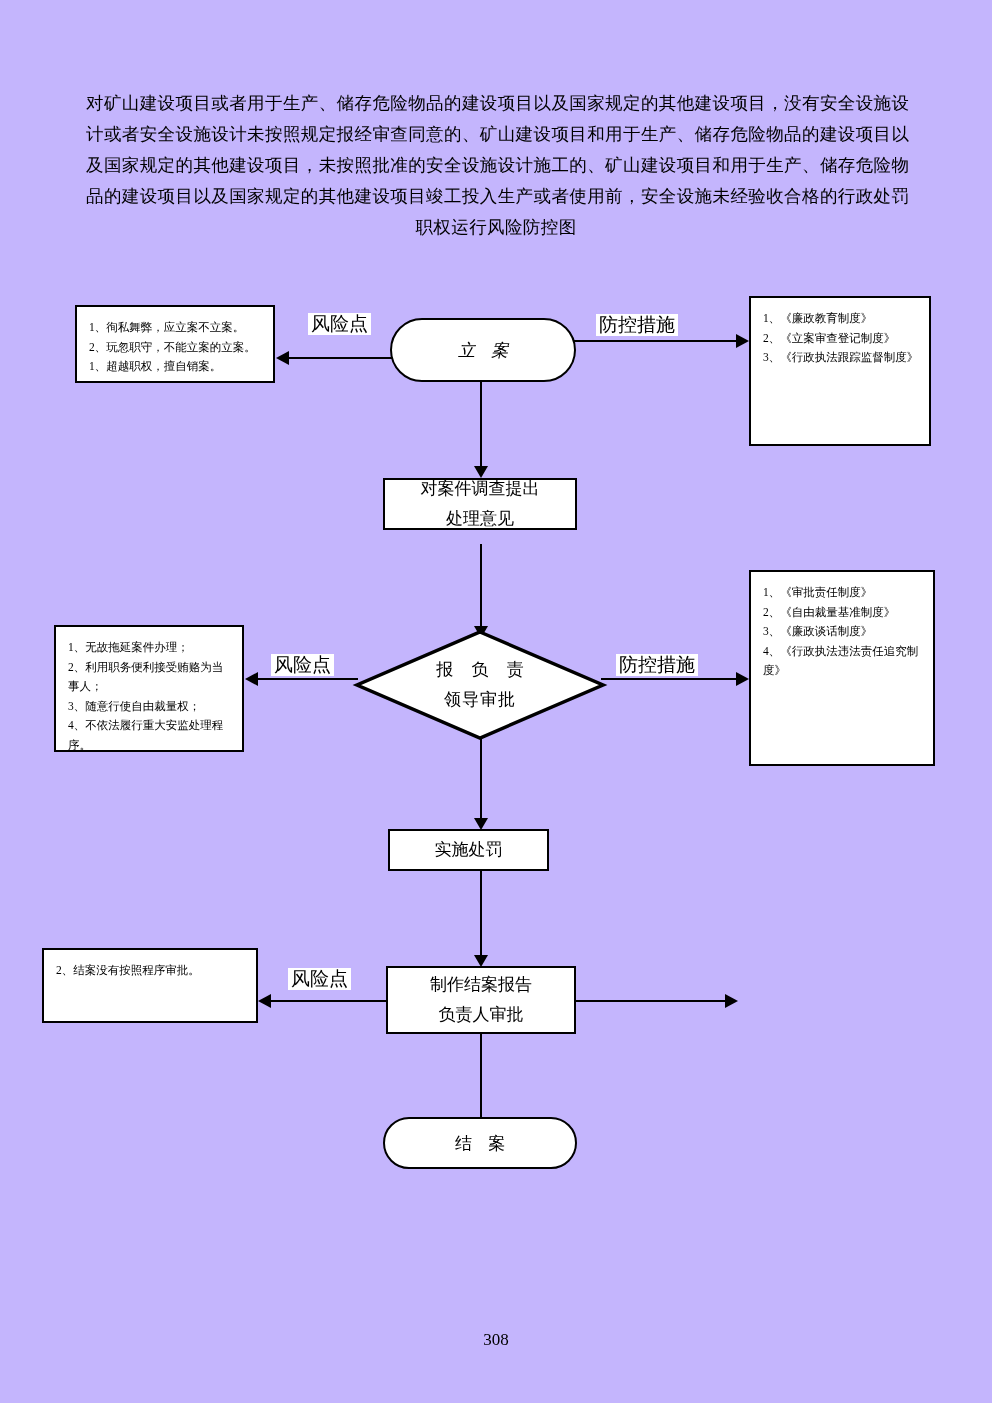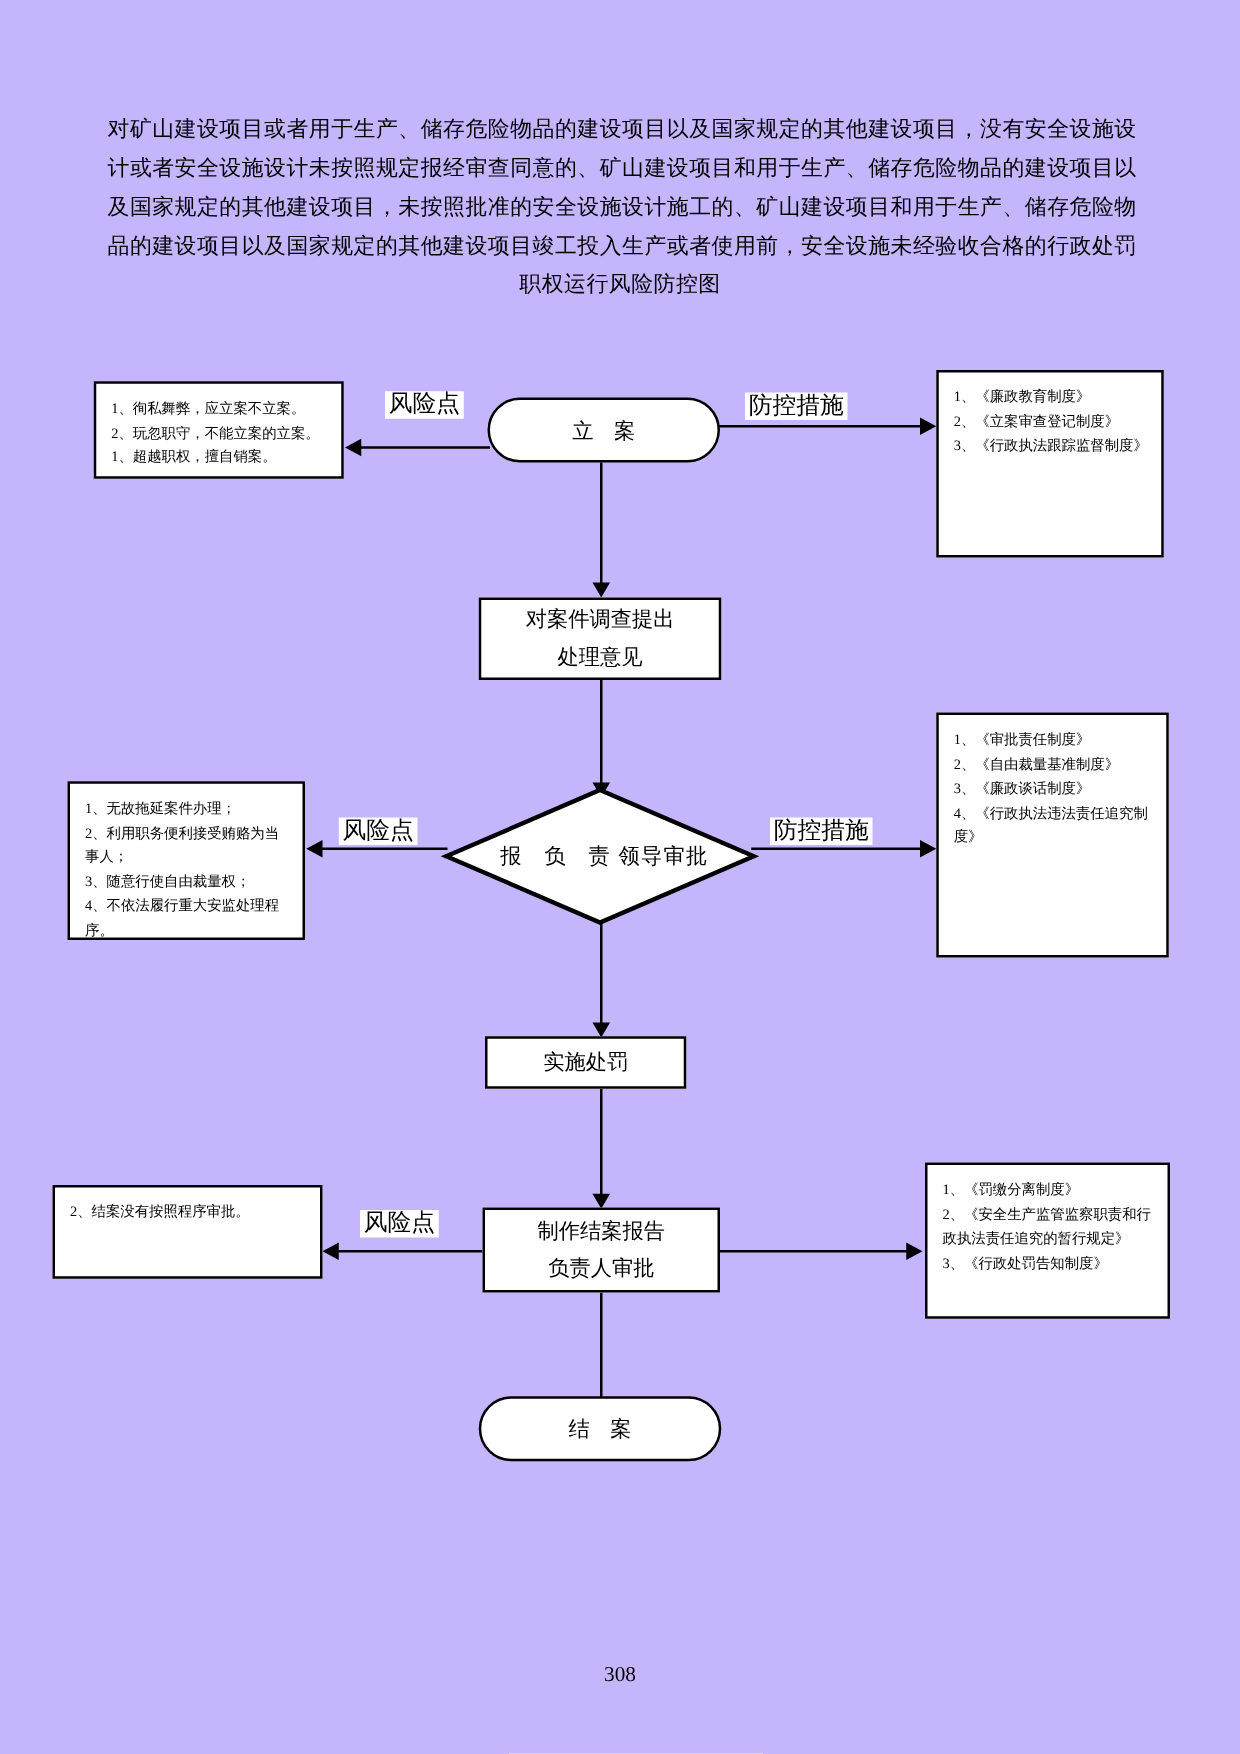--- a/index.html
+++ b/index.html
@@ -101,21 +101,21 @@
     top: 0;
     overflow: visible;
   }
   .diamond-text {
     position: absolute;
     left: 0;
     top: 0;
     width: 100%;
     height: 100%;
     display: flex;
-    flex-direction: row;
+    flex-direction: column;
     align-items: center;
     justify-content: center;
     font-size: 17px;
     line-height: 30px;
     text-align: center;
   }
   .diamond-text .l1 { letter-spacing: 7px; text-indent: 7px; }
   .diamond-text .l2 { letter-spacing: 1px; }
 
   
@@ -195,36 +195,36 @@
     <span class="item">2、玩忽职守，不能立案的立案。</span>
     <span class="item">1、超越职权，擅自销案。</span>
   </div>
 
   <div class="sidebox" style="left:749px; top:296px; width:182px; height:150px;">
     <span class="item">1、《廉政教育制度》</span>
     <span class="item">2、《立案审查登记制度》</span>
     <span class="item">3、《行政执法跟踪监督制度》</span>
   </div>
 
-  <div class="terminal" style="left:390px; top:318px; width:186px; height:52px;">
+  <div class="terminal" style="left:390px; top:318px; width:186px; height:64px;font-style:italic;">
     <span class="nlabel">立  案</span>
   </div>
 
   <div class="hline" style="left:288px; top:357px; width:104px;"></div>
   <div class="arrow-left" style="left:276px; top:351px;"></div>
   <div class="edge-label" style="left:308px; top:313px;">风险点</div>
 
   <div class="hline" style="left:574px; top:340px; width:165px;"></div>
   <div class="arrow-right" style="left:736px; top:334px;"></div>
   <div class="edge-label" style="left:596px; top:314px;">防控措施</div>
 
   <div class="vline" style="left:480px; top:370px; height:98px;"></div>
   <div class="arrow-down" style="left:474px; top:466px;"></div>
 
-  <div class="node" style="left:383px; top:478px; width:194px; height:66px;">
+  <div class="node" style="left:383px; top:478px; width:194px; height:52px;">
     <span class="nlabel">对案件调查提出
 处理意见</span>
   </div>
 
   <div class="vline" style="left:480px; top:544px; height:86px;"></div>
   <div class="arrow-down" style="left:474px; top:626px;"></div>
 
   <div class="sidebox" style="left:54px; top:625px; width:190px; height:127px;">
     <span class="item">1、无故拖延案件办理；</span>
     <span class="item">2、利用职务便利接受贿赂为当事人；</span>
@@ -264,25 +264,20 @@
     <span class="nlabel">实施处罚</span>
   </div>
 
   <div class="vline" style="left:480px; top:871px; height:88px;"></div>
   <div class="arrow-down" style="left:474px; top:955px;"></div>
 
   <div class="sidebox" style="left:42px; top:948px; width:216px; height:75px;">
     <span class="item">2、结案没有按照程序审批。</span>
   </div>
 
-  <div class="sidebox" style="left:740px; top:930px; width:196px; height:125px;">
-    <span class="item">1、《罚缴分离制度》</span>
-    <span class="item">2、《安全生产监管监察职责和行政执法责任追究的暂行规定》</span>
-    <span class="item">3、《行政处罚告知制度》</span>
-  </div>
 
   <div class="node" style="left:386px; top:966px; width:190px; height:68px;">
     <span class="nlabel">制作结案报告
 负责人审批</span>
   </div>
 
   <div class="hline" style="left:270px; top:1000px; width:116px;"></div>
   <div class="arrow-left" style="left:258px; top:994px;"></div>
   <div class="edge-label" style="left:288px; top:968px;">风险点</div>
 

